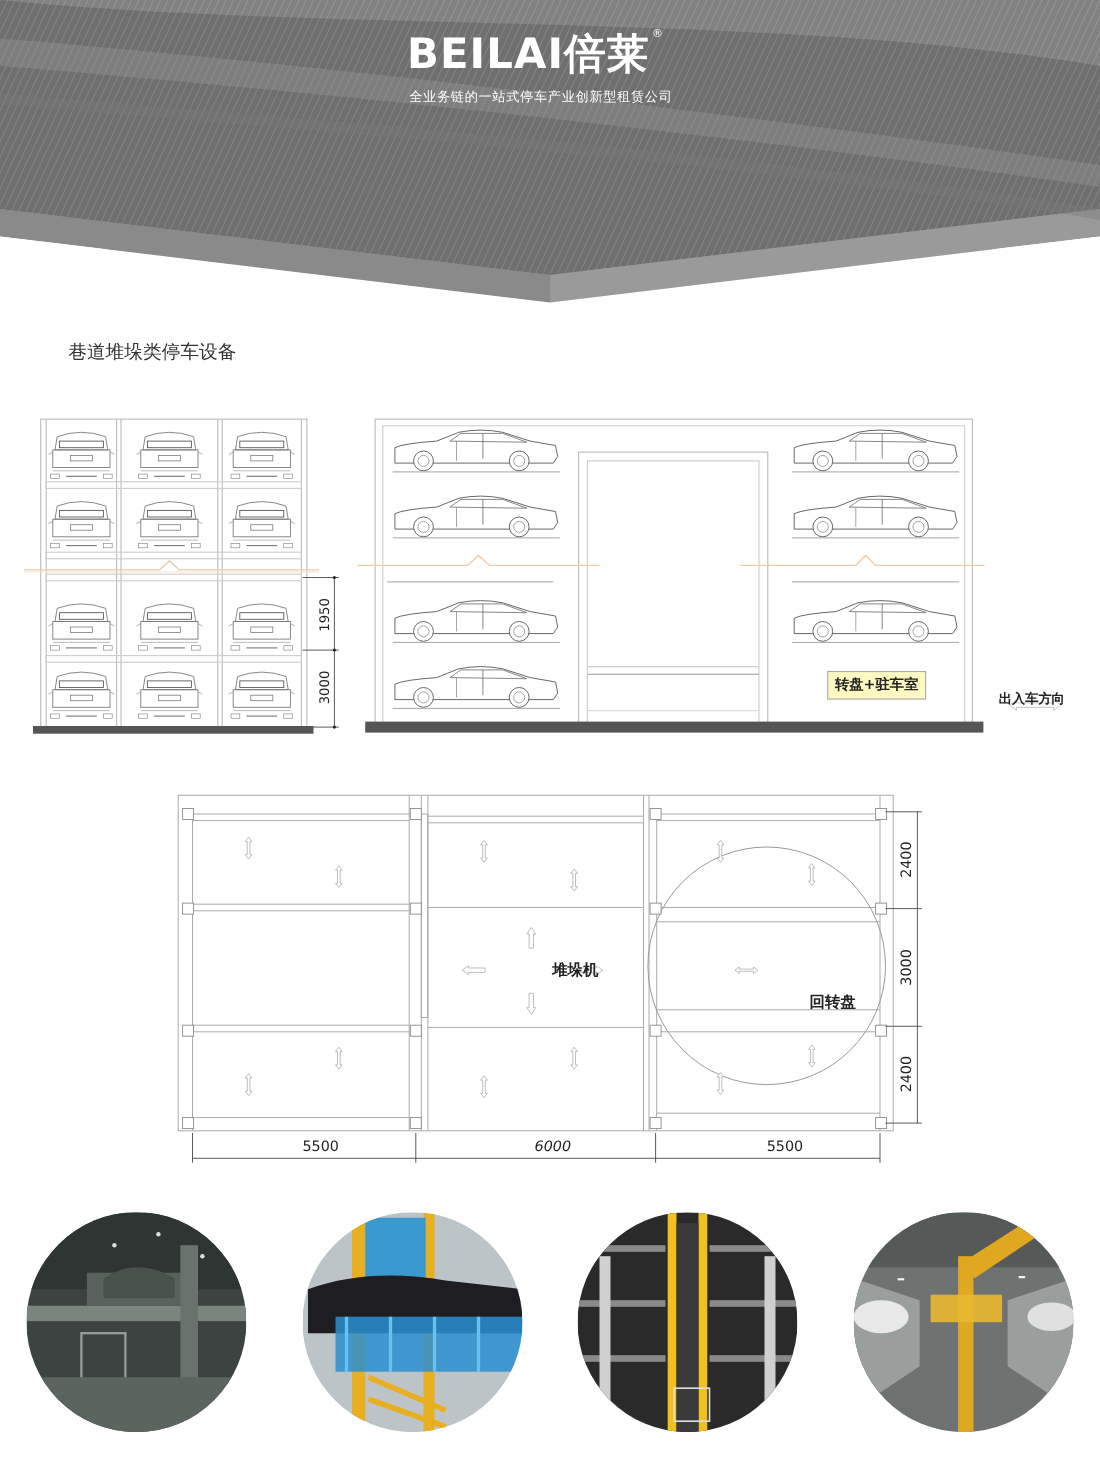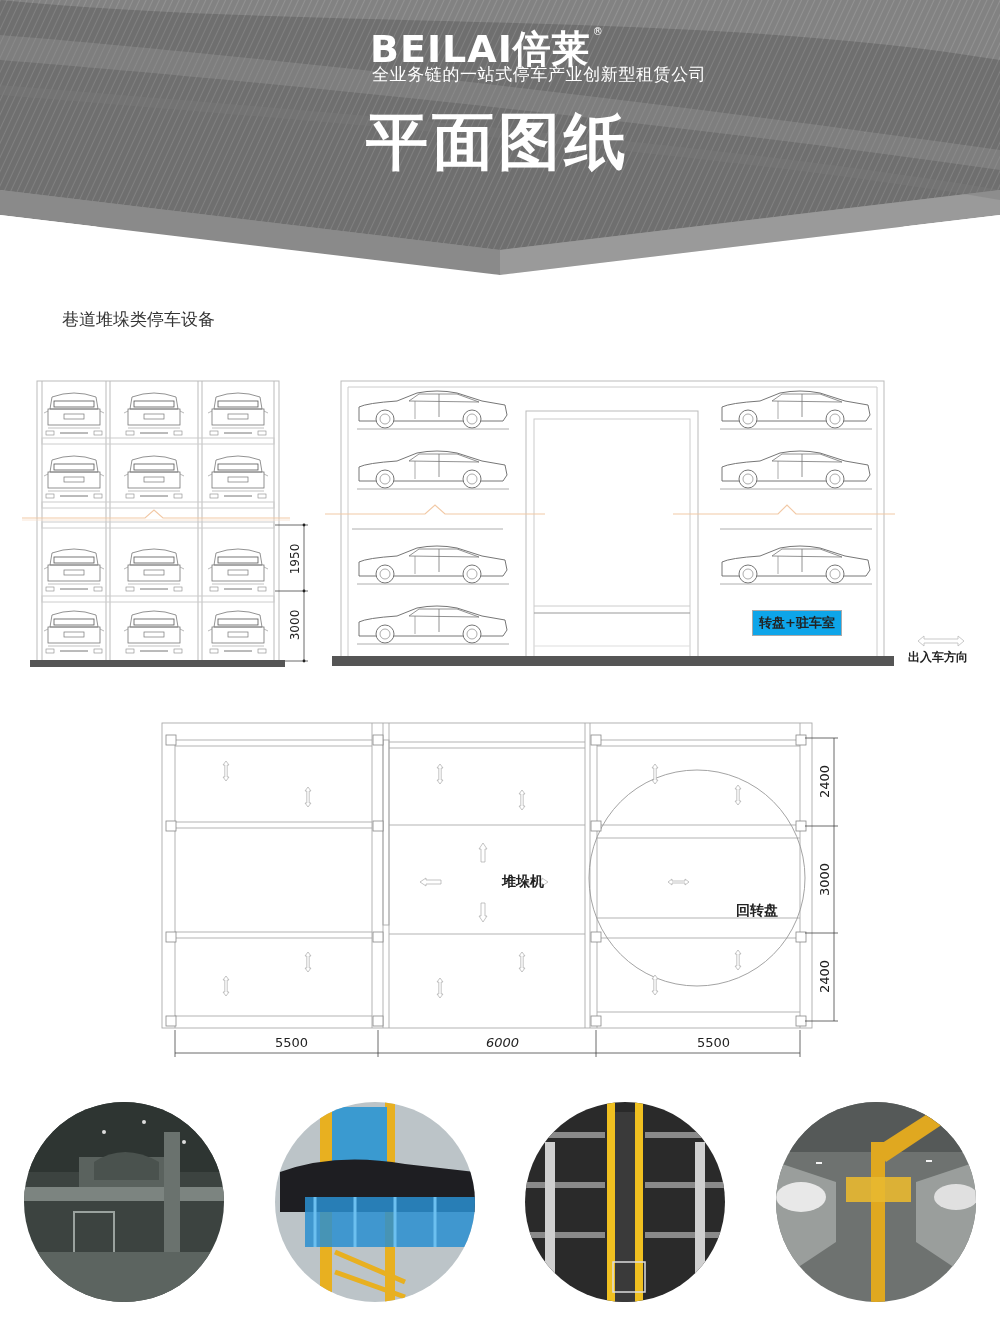--- a/index.html
+++ b/index.html
@@ -4,28 +4,28 @@
 <style>
   html, body { margin: 0; padding: 0; }
   body { width: 1000px; height: 1343px; background: #ffffff; position: relative; overflow: hidden;
          font-family: "DejaVu Sans", "Liberation Sans", sans-serif; color: #222; }
   .abs { position: absolute; }
   
   #banner { position: absolute; left: 0; top: 0; width: 1000px; height: 290px; }
   .brand { position: absolute; left: 370px; top: 24px; font-family: "DejaVu Sans", sans-serif; font-weight: bold;
            color: #fff; font-size: 38px; letter-spacing: 1px; white-space: nowrap; }
   .brand sup { font-size: 10px; font-weight: normal; vertical-align: top; position: relative; top: 2px; margin-left: 2px; }
-  .tagline { position: absolute; left: 372px; top: 63px; color: #fff; font-size: 17px; letter-spacing: 0.6px; white-space: nowrap; }
+  .tagline { position: absolute; left: 372px; top: 80px; color: #fff; font-size: 12px; letter-spacing: 0.6px; white-space: nowrap; }
   .big-title { position: absolute; left: 366px; top: 100px; color: #fff; font-size: 62px; font-weight: bold; letter-spacing: 4px; white-space: nowrap; }
   .section-title { position: absolute; left: 38px; top: 308px; font-size: 17px; color: #333; white-space: nowrap; margin-left: 24px; }
   .dim-v { position: absolute; font-size: 12px; color: #222; transform: rotate(-90deg); transform-origin: center; white-space: nowrap; }
   .dim-h { position: absolute; font-size: 13px; color: #222; white-space: nowrap; margin-left: 16px; }
   .label-box { position: absolute; left: 752px; top: 610px; width: 88px; height: 24px; border: 1px solid #aaa;
-               font-size: 13px; font-weight: bold; text-align: center; line-height: 24px; background: #0ea5e9; }
-  .entry-label { position: absolute; left: 908px; top: 649px; font-size: 12px; font-weight: bold; white-space: nowrap; }
+               font-size: 13px; font-weight: bold; text-align: center; line-height: 24px; background: #fef9c3; }
+  .entry-label { position: absolute; left: 908px; top: 627px; font-size: 12px; font-weight: bold; white-space: nowrap; }
   .plan-label { position: absolute; font-size: 14px; font-weight: bold; white-space: nowrap; margin-left: 39px; }
   .photo { position: absolute; width: 200px; height: 200px; border-radius: 50%; overflow: hidden; top: 1102px; }
 </style>
 </head>
 <body>
 
 <div id="banner">
   <svg width="1000" height="290" viewBox="0 0 1000 290">
     <defs>
       <pattern id="stripes" width="6" height="6" patternUnits="userSpaceOnUse" patternTransform="rotate(25)">
@@ -49,21 +49,20 @@
     <polygon points="1000,190 500,250 500,275 1000,215" fill="#9a9a9a"></polygon>
     <polygon points="0,215 500,275 500,290 0,290" fill="#ffffff"></polygon>
     <polygon points="1000,215 500,275 500,290 1000,290" fill="#ffffff"></polygon>
 
     <path d="M0,0 C300,30 700,10 1000,60 L1000,0 Z" fill="url(#stripes2)" opacity="0.8"></path>
     <path d="M0,60 C250,80 650,120 1000,170 L1000,150 C650,100 250,55 0,35 Z" fill="#9a9a9a" opacity="0.35"></path>
     <path d="M0,95 C300,120 700,150 1000,200 L1000,190 C700,140 300,110 0,85 Z" fill="#7a7a7a" opacity="0.4"></path>
   </svg>
   <div class="brand"><span>BEILAI倍莱</span><sup>®</sup></div>
   <div class="tagline">全业务链的一站式停车产业创新型租赁公司</div>
-  <div class="big-title">平面图纸</div>
 </div>
 
 <div class="section-title">巷道堆垛类停车设备</div>
 
 <svg class="abs" style="left:0;top:370px" width="320" height="300" viewBox="0 370 320 300">
   <defs>
     <g id="carFront">
       <path d="M8,10 Q30,2 52,10 L54,22 L6,22 Z" fill="none" stroke="#777" stroke-width="0.8"></path>
       <rect x="4" y="22" width="52" height="16" fill="none" stroke="#777" stroke-width="0.8"></rect>
       <rect x="10" y="14" width="40" height="6" fill="none" stroke="#555" stroke-width="0.8"></rect>

